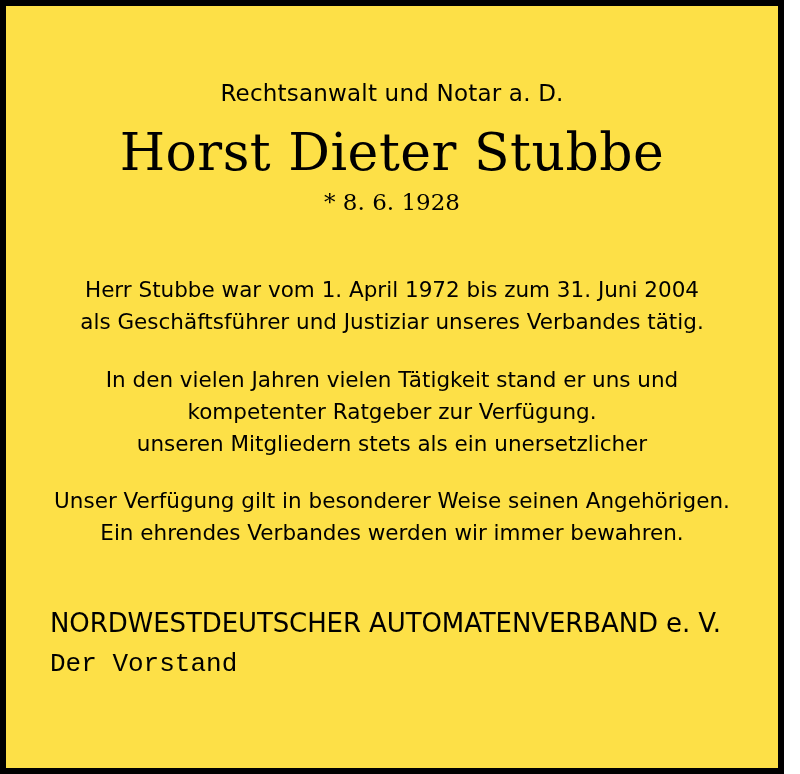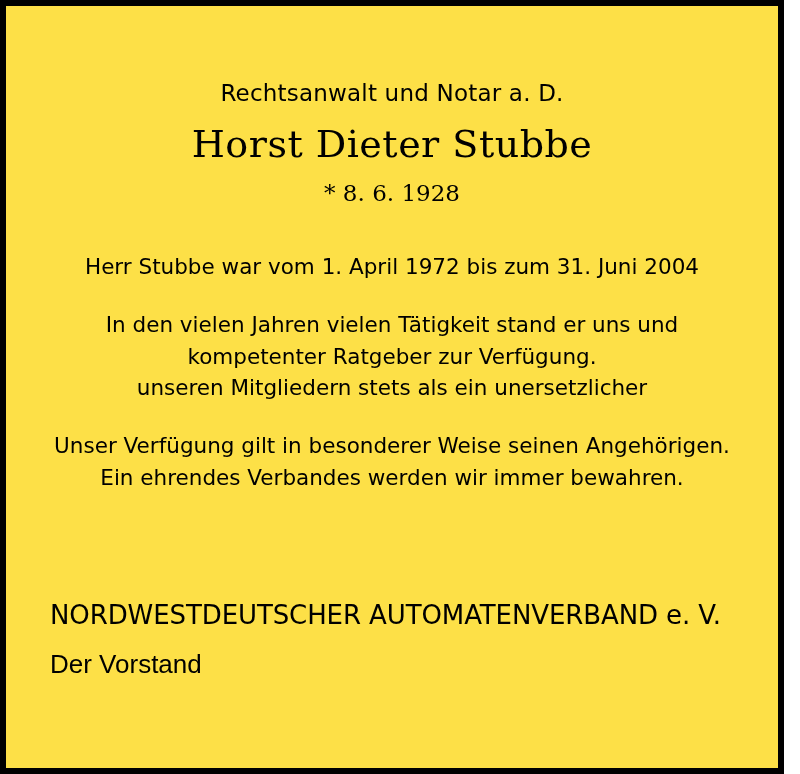--- a/index.html
+++ b/index.html
@@ -34,44 +34,44 @@
   .profession {
     font-family: "DejaVu Sans", sans-serif;
     font-size: 23px;
     line-height: 1.2;
     letter-spacing: 0.2px;
     text-align: center;
     font-weight: 400;
   }
   .name {
     font-family: "DejaVu Serif", serif;
-    font-size: 38px;
+    font-size: 52px;
     font-weight: 400;
     line-height: 1.1;
     letter-spacing: 0.5px;
     text-align: center;
     margin-top: 16px;
     white-space: nowrap;
   }
   .dates {
     display: flex;
     flex-direction: row;
     align-items: baseline;
     justify-content: center;
     gap: 58px;
-    margin-top: 15px;
+    margin-top: 8px;
     font-family: "DejaVu Serif", serif;
     font-size: 23px;
     line-height: 1.2;
   }
   .date-item {
     white-space: nowrap;
   }
   .body-block {
-    margin-top: 43px;
+    margin-top: 58px;
     text-align: center;
     font-family: "DejaVu Sans", sans-serif;
     font-size: 21.5px;
     line-height: 1.48;
     font-weight: 400;
   }
   .para {
     margin: 0 0 26px 0;
   }
   .para:last-child {
@@ -87,24 +87,24 @@
     width: 100%;
   }
   .org {
     font-family: "DejaVu Sans", sans-serif;
     font-size: 26px;
     line-height: 1.25;
     letter-spacing: -0.1px;
     white-space: nowrap;
   }
   .role {
-    font-family: Liberation Sans, sans-serif;
+    font-family: Liberation Mono, monospace;
     font-size: 26px;
     line-height: 1.25;
-    margin-top: 16px;
+    margin-top: 8px;
   }
   .spacer-bottom {
     height: 48px;
   }
 </style>
 </head>
 <body>
 
 <div class="obituary">
   <div class="inner">
@@ -114,20 +114,21 @@
     <div class="name">Horst Dieter Stubbe</div>
 
     <div class="dates">
       <span class="date-item">* 8. 6. 1928</span>
     </div>
 
     <div class="body-block">
 
       <p class="para">
         <span class="line">Herr Stubbe war vom 1. April 1972 bis zum 31. Juni 2004</span>
+        <span class="line">als Geschäftsführer und Justiziar unseres Verbandes tätig.</span>
       </p>
 
       <p class="para">
         <span class="line">In den vielen Jahren vielen Tätigkeit stand er uns und</span>
         <span class="line">kompetenter Ratgeber zur Verfügung.</span>
         <span class="line">unseren Mitgliedern stets als ein unersetzlicher</span>
       </p>
 
       <p class="para">
         <span class="line">Unser Verfügung gilt in besonderer Weise seinen Angehörigen.</span>

